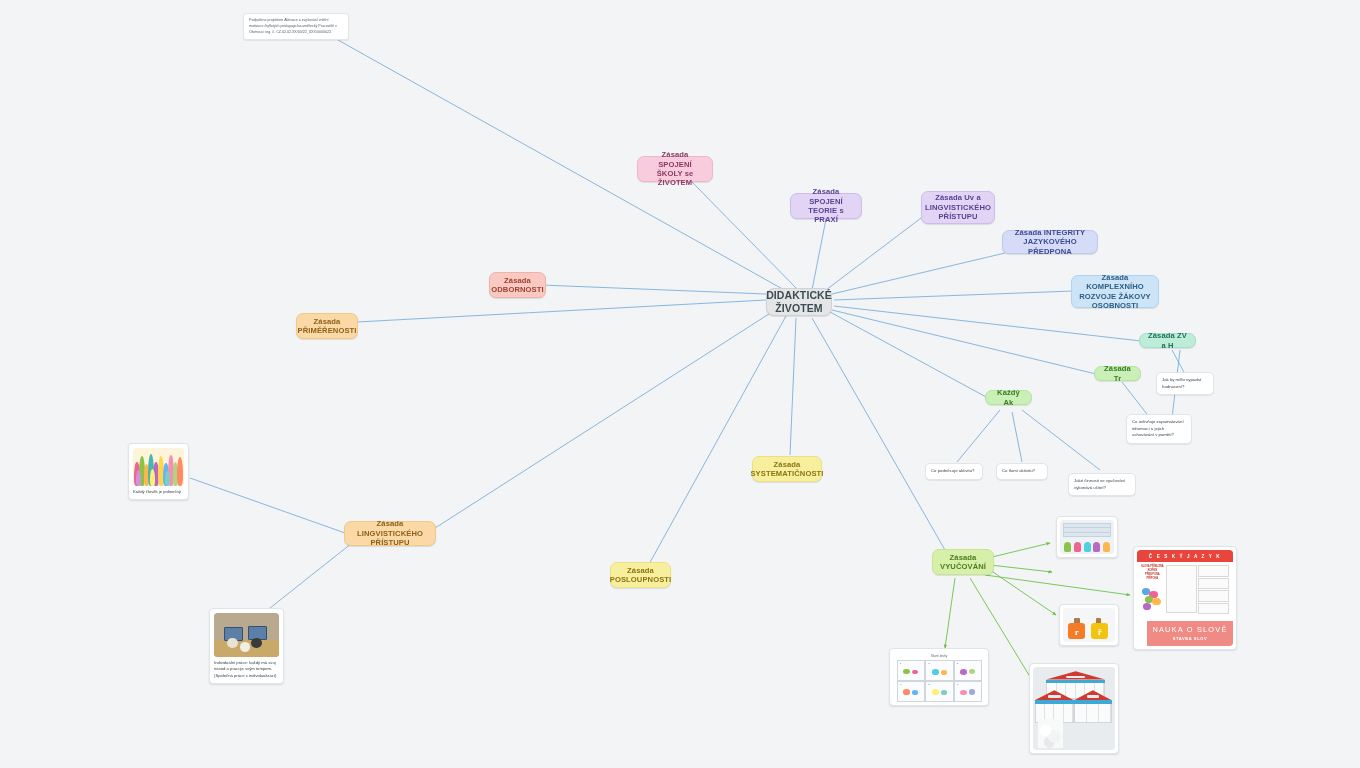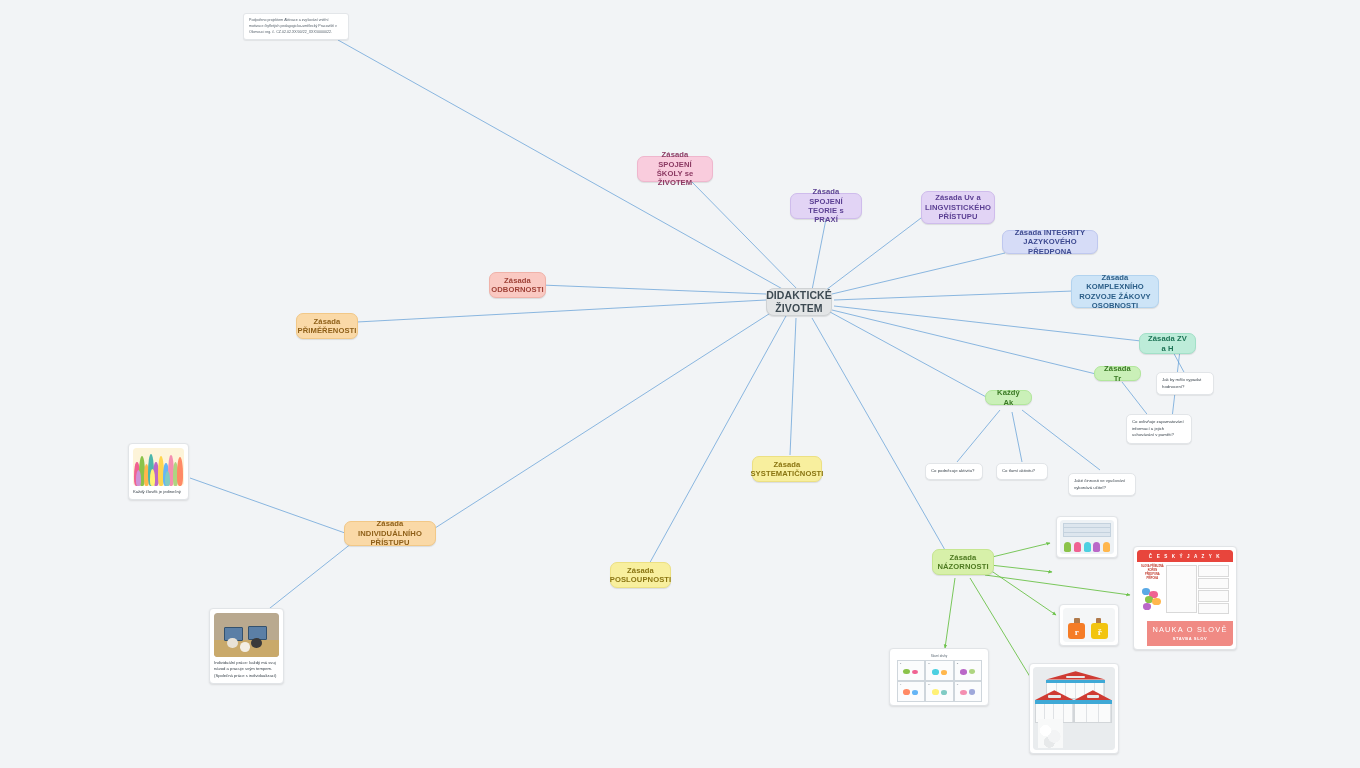--- a/index.html
+++ b/index.html
@@ -191,49 +191,49 @@
     <span>Zásada INTEGRITY</span>
     <span>JAZYKOVÉHO PŘEDPONA</span>
   </div>
 
   <div class="node blue" style="left:1071px;top:275px;width:88px;height:33px;flex-direction:column;">
     <span>Zásada KOMPLEXNÍHO</span>
     <span>ROZVOJE ŽÁKOVY</span>
     <span>OSOBNOSTI</span>
   </div>
 
-  <div class="node teal" style="left:1139px;top:333px;width:57px;height:21px;">
+  <div class="node teal" style="left:1139px;top:333px;width:57px;height:15px;">
     <span>Zásada ZV a H</span>
   </div>
 
   <div class="node green" style="left:1094px;top:366px;width:47px;height:15px;">
     <span>Zásada Tr</span>
   </div>
 
   <div class="node green" style="left:985px;top:390px;width:47px;height:15px;">
     <span>Každý Ak</span>
   </div>
 
   <div class="node lgreen" style="left:932px;top:549px;width:62px;height:26px;flex-direction:column;">
     <span>Zásada</span>
-    <span>NÁZORNOSTI</span>
+    <span>VYUČOVÁNÍ</span>
   </div>
 
   <div class="node yellow" style="left:752px;top:456px;width:70px;height:26px;flex-direction:column;">
     <span>Zásada</span>
     <span>SYSTEMATIČNOSTI</span>
   </div>
 
   <div class="node yellow" style="left:610px;top:562px;width:61px;height:26px;flex-direction:column;">
     <span>Zásada</span>
     <span>POSLOUPNOSTI</span>
   </div>
 
   <div class="node orange" style="left:344px;top:521px;width:92px;height:25px;flex-direction:column;">
-    <span>Zásada INDIVIDUÁLNÍHO</span>
+    <span>Zásada LINGVISTICKÉHO</span>
     <span>PŘÍSTUPU</span>
   </div>
 
   <div class="node orange" style="left:296px;top:313px;width:62px;height:26px;flex-direction:column;">
     <span>Zásada</span>
     <span>PŘIMĚŘENOSTI</span>
   </div>
 
   <div class="node salmon" style="left:489px;top:272px;width:57px;height:26px;flex-direction:column;">
     <span>Zásada</span>

